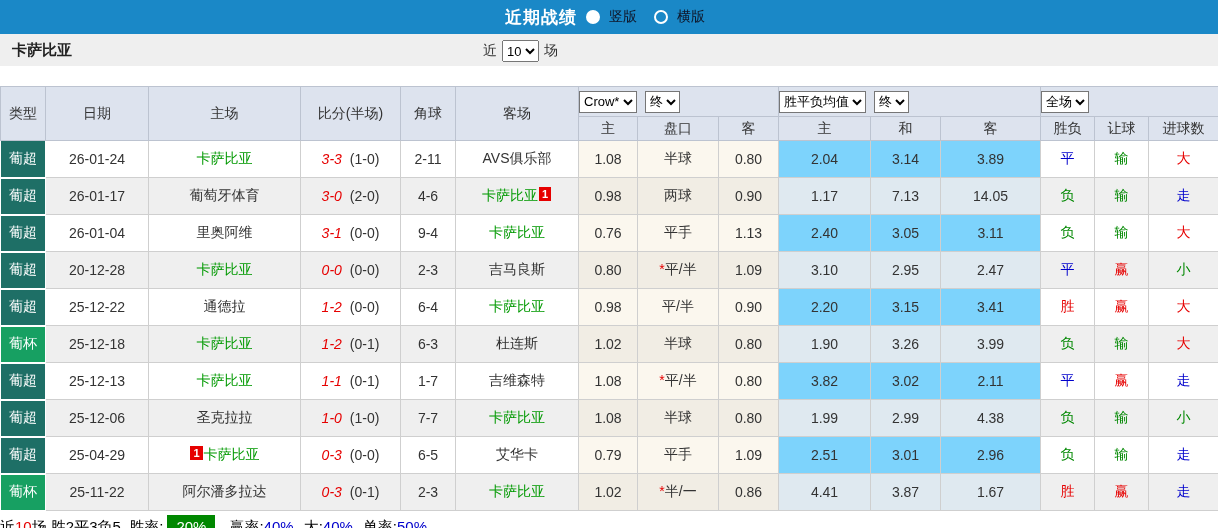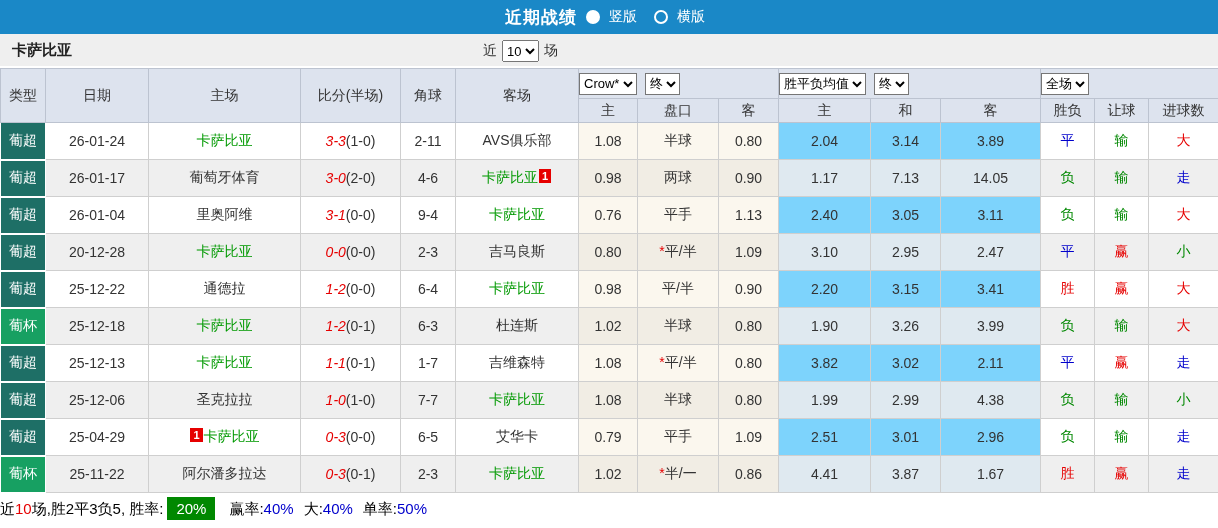--- a/index.html
+++ b/index.html
@@ -13,50 +13,50 @@
   .topbar {
     height:34px; background:#1a88c7;
     display:flex; align-items:center; justify-content:center; gap:9px;
   }
   .topbar .title { color:#fff; font-weight:bold; font-size:17px; letter-spacing:1px; }
   .radio {
     width:14px; height:14px; border:2px solid #fff; border-radius:50%;
     display:inline-block; flex:0 0 auto;
   }
   .radio.sel { background:#fff; }
-  .topbar .rlabel { color:#ffffff; font-size:14px; margin-right:8px; }
+  .topbar .rlabel { color:#0f172a; font-size:14px; margin-right:8px; }
   
   .toolbar {
     height:34px; background:#efefef; position:relative; border-bottom:2px solid #fff;
   }
   .team-name { position:absolute; left:12px; top:7px; font-size:15px; font-weight:bold; color:#222; }
   .filters {
     position:absolute; left:483px; top:4px; height:26px;
     display:flex; align-items:center; gap:3px; font-size:14px; color:#333;
   }
   .filters select { font-size:13px; height:22px; margin:0 2px; }
   .filters input[type=checkbox] { width:15px; height:15px; accent-color:#1a73e8; margin:0 1px 0 6px; }
   
-  table { width:1218px; border-collapse:collapse; table-layout:fixed; }
+  table { width:1218px; border-collapse:collapse; table-layout:fixed;margin-top:18px; }
   th, td { border:1px solid #cfcfcf; text-align:center; font-size:14px; color:#333; padding:0; overflow:hidden; white-space:nowrap; }
   thead th { background:#dde3ee; font-weight:normal; border-color:#bcc3d0; color:#333; }
   thead tr.selrow th { height:30px; }
   thead tr.subrow th { height:24px; }
   thead select { font-size:13px; height:22px; background:#fff; }
   .selgroup { display:flex; justify-content:flex-start; align-items:center; gap:8px; }
   tbody td { height:37px; background:#fff; }
   tbody tr:nth-child(even) td { background:#efefef; }
   tbody td.crow { background:#fbf7ee; }
   tbody tr:nth-child(even) td.crow { background:#f1ede4; }
   tbody td.mean { background:#7dd3fc; }
   tbody tr:nth-child(even) td.mean { background:#dfe9f0; }
   tbody td.type { color:#fff; border:1px solid #fff; border-bottom:2px solid #fff; font-size:14px; }
   .t-green { color:#090; }
   .score-main { color:#e60000;font-style:italic; }
-  .score-half { color:#333; }
+  .score-half { color:#333;padding-left:8px; }
   .star { color:#e60000; }
   .card-badge {
     display:inline-block; background:#e60000; color:#fff; font-size:11px; font-weight:bold;
     padding:0 3px; line-height:14px; vertical-align:2px; margin:0 1px;
   }
   .r-red { color:#e60000; } .r-green { color:#008800; } .r-blue { color:#0000cc; }
   
   .summary { height:32px; line-height:30px; text-align:left; font-size:15px; color:#000; }
   .summary .cnt { color:#e60000; }
   .summary .rate-badge { background:#008800; color:#fff; padding:3px 9px; margin:0 4px; }

